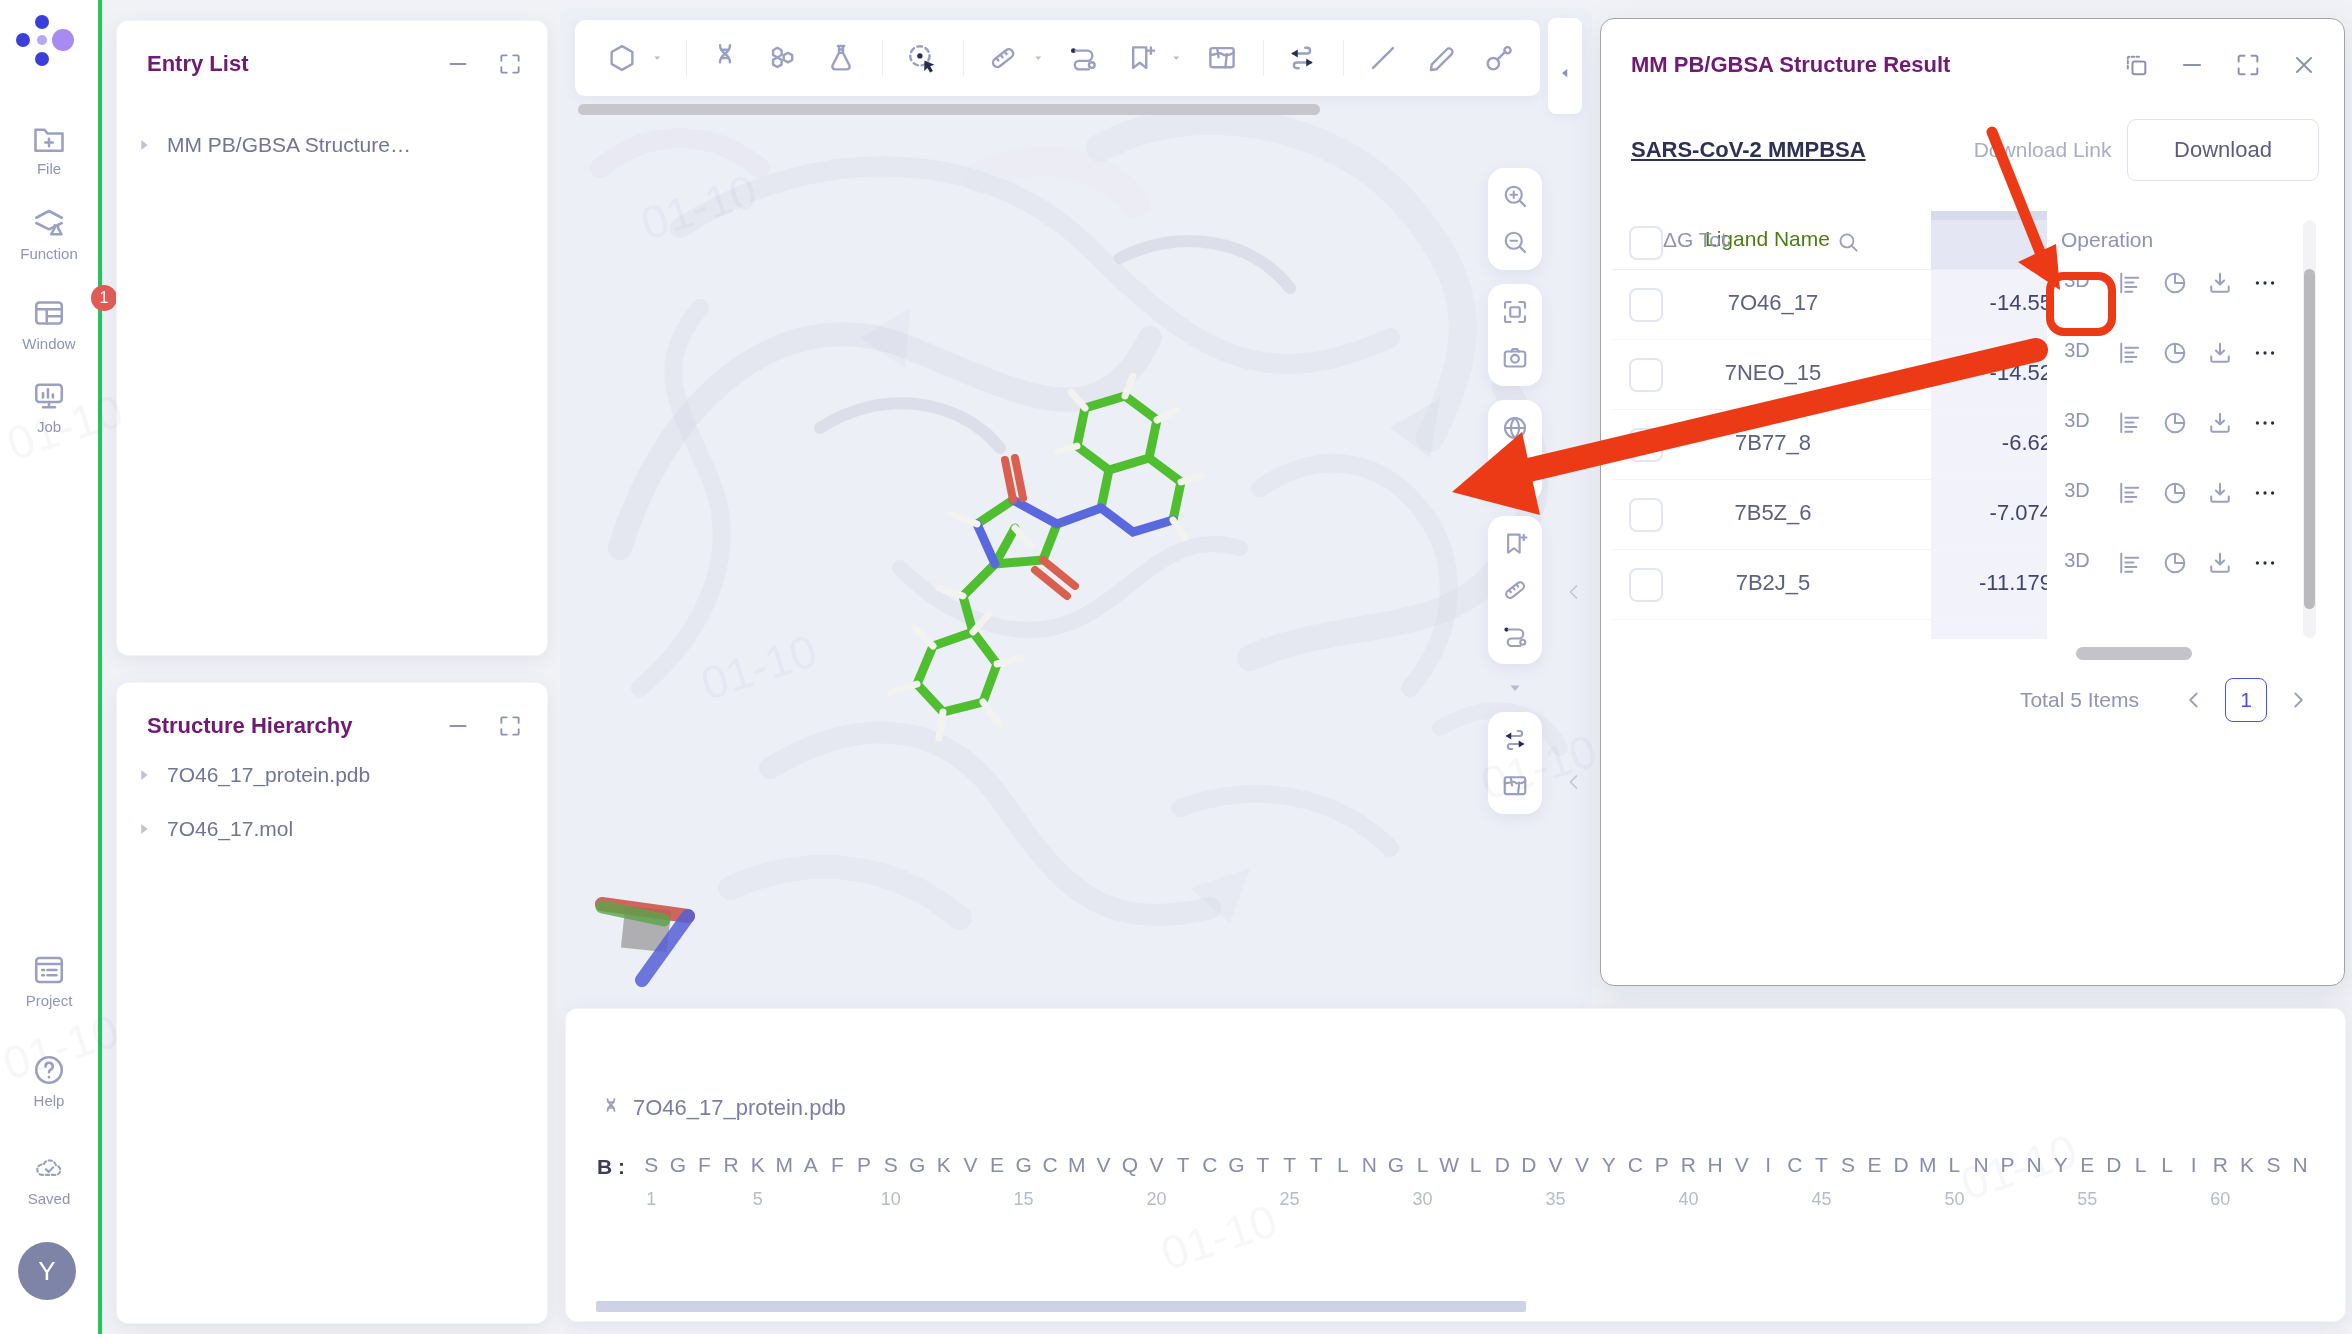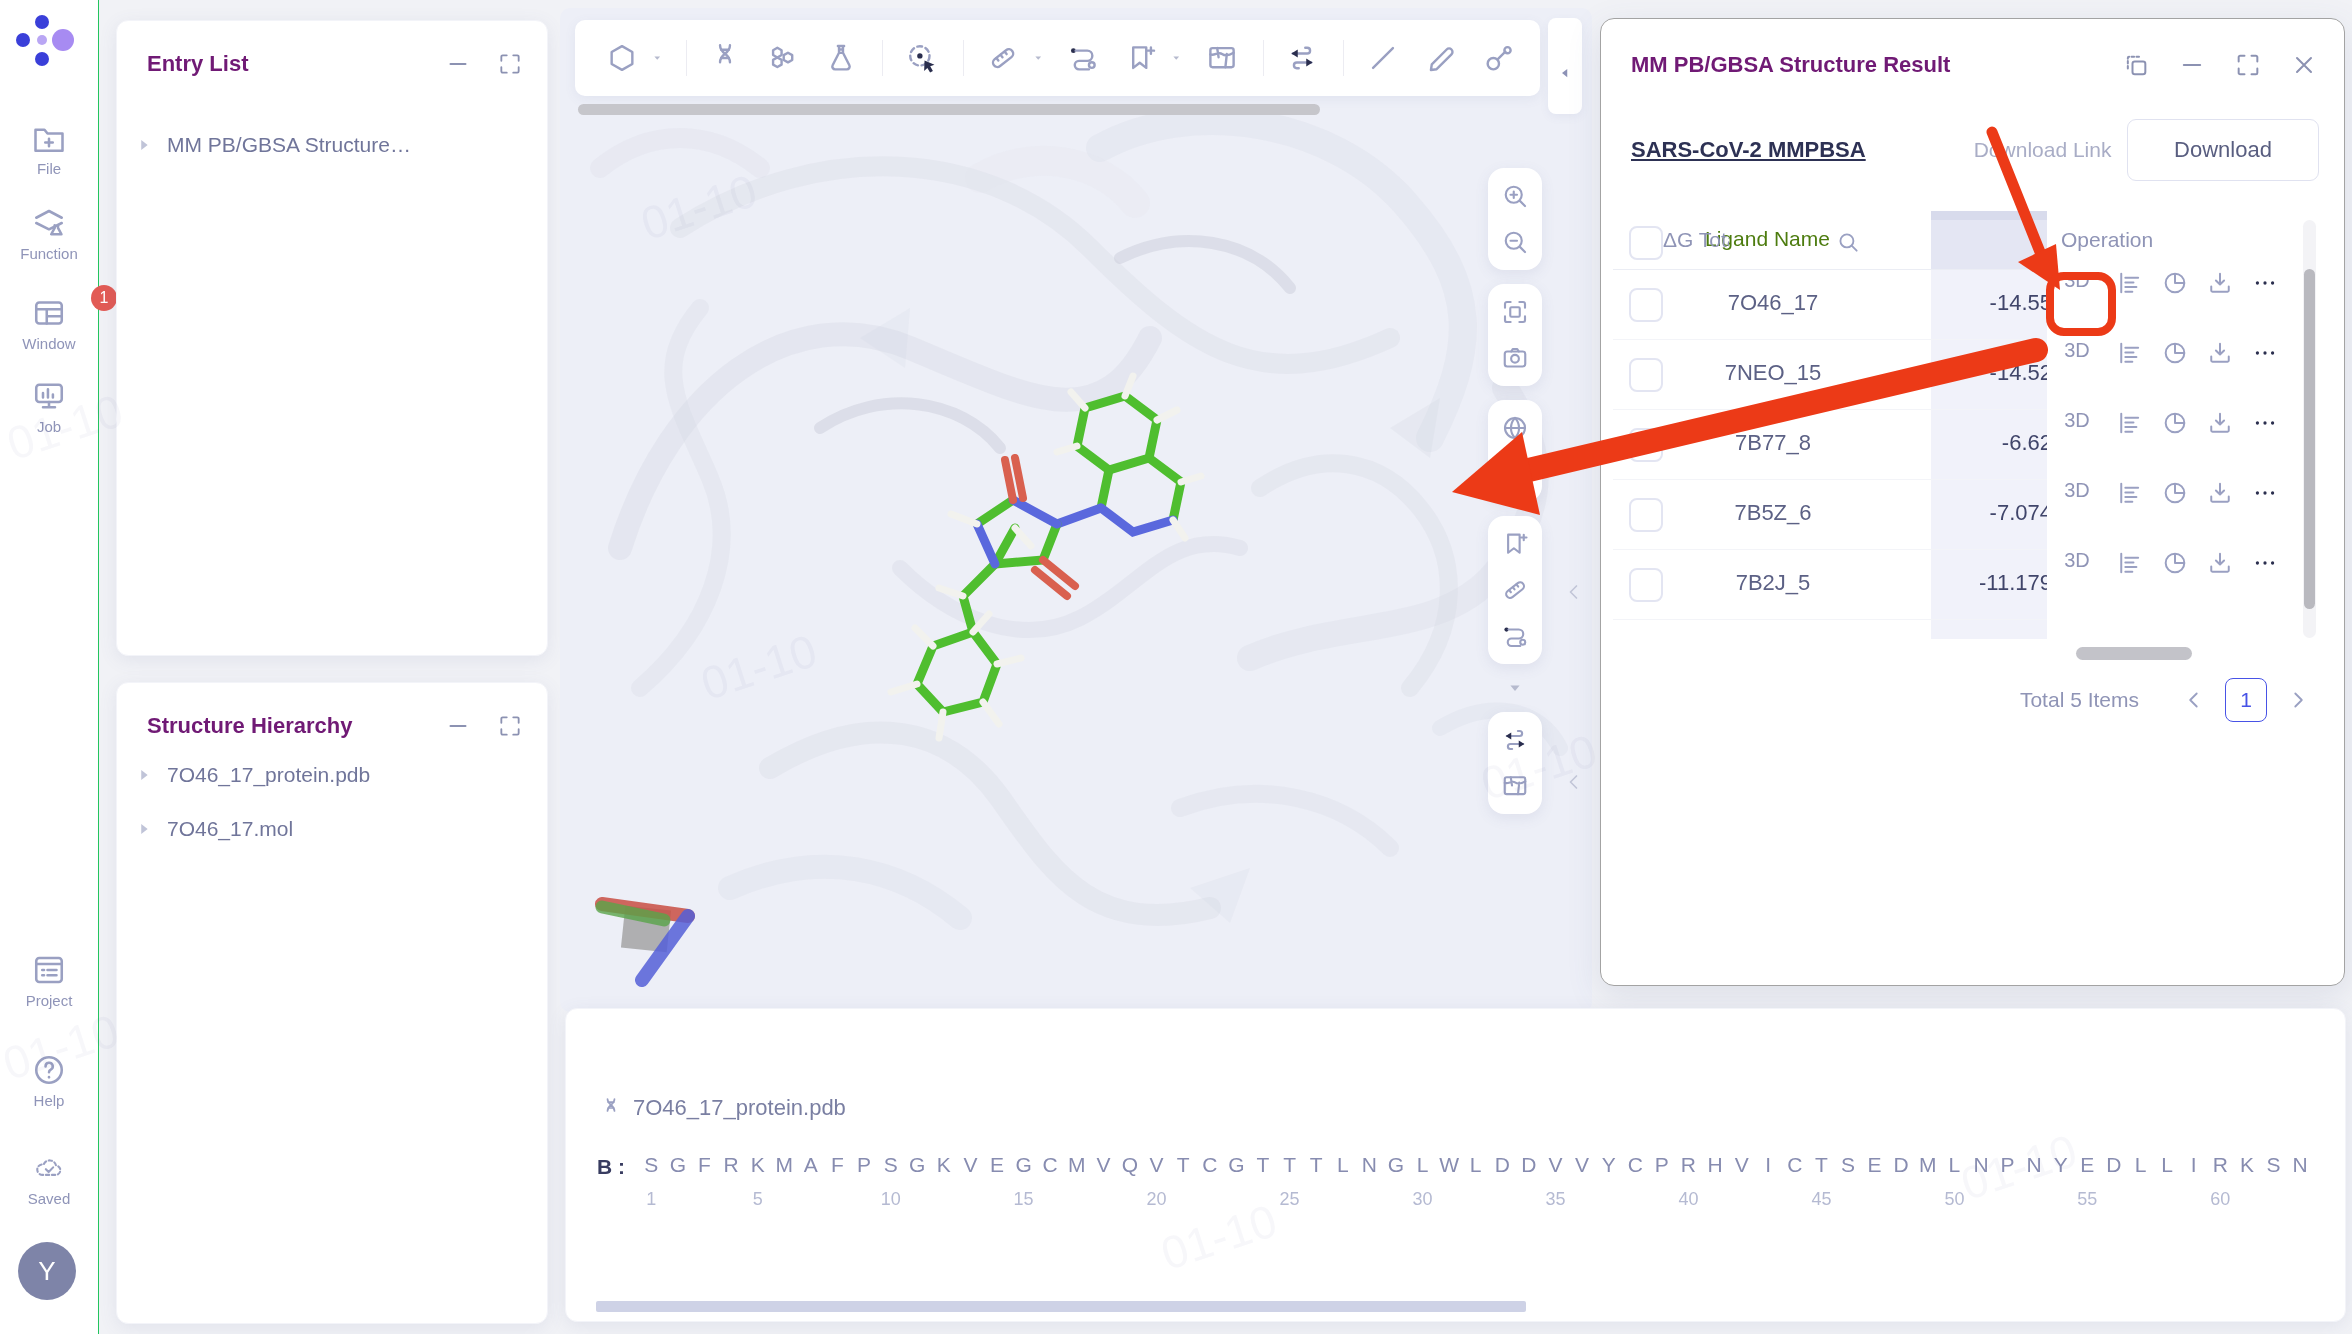--- a/index.html
+++ b/index.html
@@ -7,21 +7,21 @@
          font-family:"Liberation Sans",sans-serif;overflow:hidden;color:#2a2e4e;}
   
   .card{position:absolute;background:#fff;border-radius:12px;
         box-shadow:0 4px 18px rgba(90,98,150,.10);border:1px solid #f3f4f9;}
   .ptitle{font-size:22px;font-weight:bold;color:#701a75;}
   .ic{stroke:#9aa0c2;fill:none;stroke-width:1.7;stroke-linecap:round;stroke-linejoin:round;}
   .icd{stroke:#8c92b2;}
   svg.i{display:block;}
   
   .sidebar{position:absolute;left:0;top:0;width:98px;height:1334px;background:#fff;
-           border-right:1px solid #22c55e;}
+           border-right:4px solid #22c55e;}
   .logo{position:absolute;left:14px;top:12px;width:72px;height:62px;}
   .snav{position:absolute;left:0;width:98px;text-align:center;}
   .snav .lbl{font-size:15px;color:#8f94b8;margin-top:4px;}
   .snav svg{margin:0 auto;}
   .badge{position:absolute;left:60px;top:-10px;width:26px;height:26px;border-radius:50%;
          background:#e25b55;color:#fff;font-size:16px;line-height:26px;text-align:center;}
   .avatar{position:absolute;left:18px;top:1242px;width:58px;height:58px;border-radius:50%;
           background:#7e84a8;color:#fff;font-size:26px;text-align:center;line-height:58px;}
   
   .phead{position:absolute;left:30px;right:24px;top:30px;display:flex;align-items:center;}

